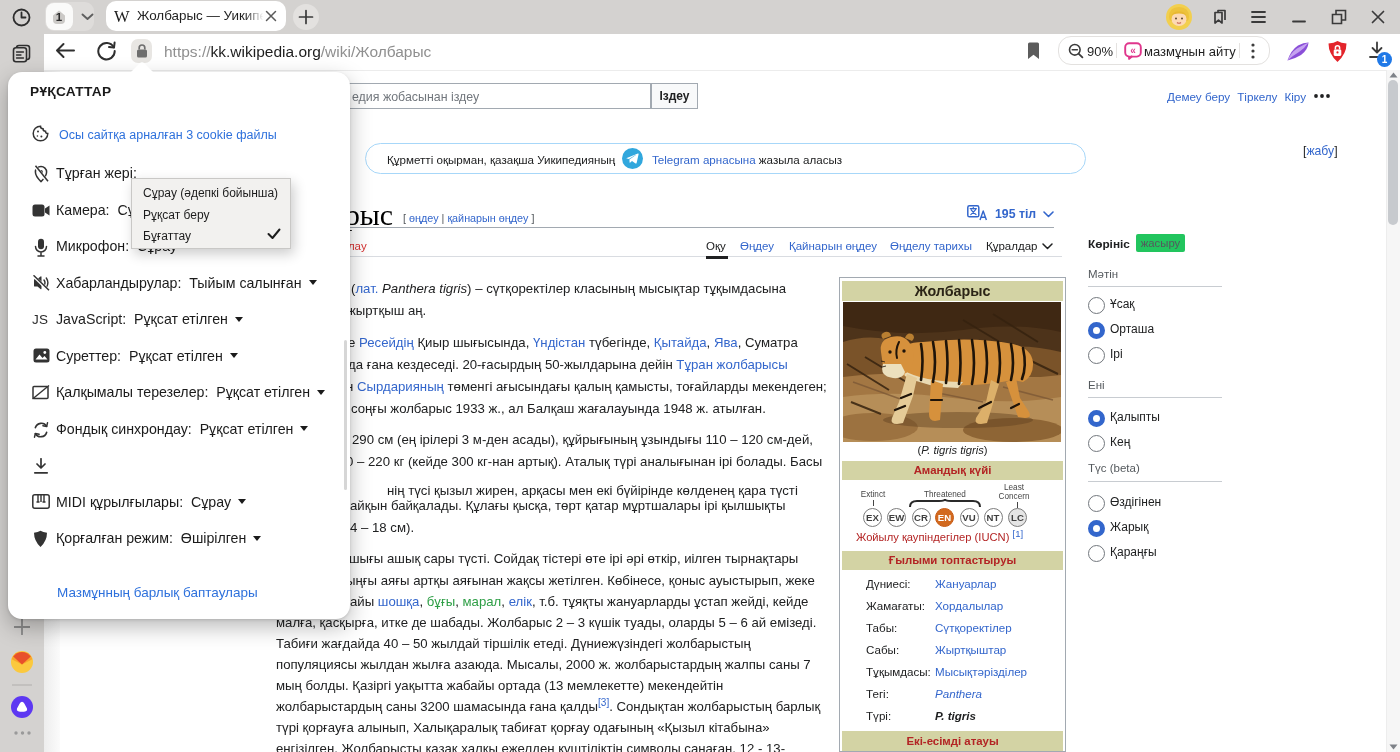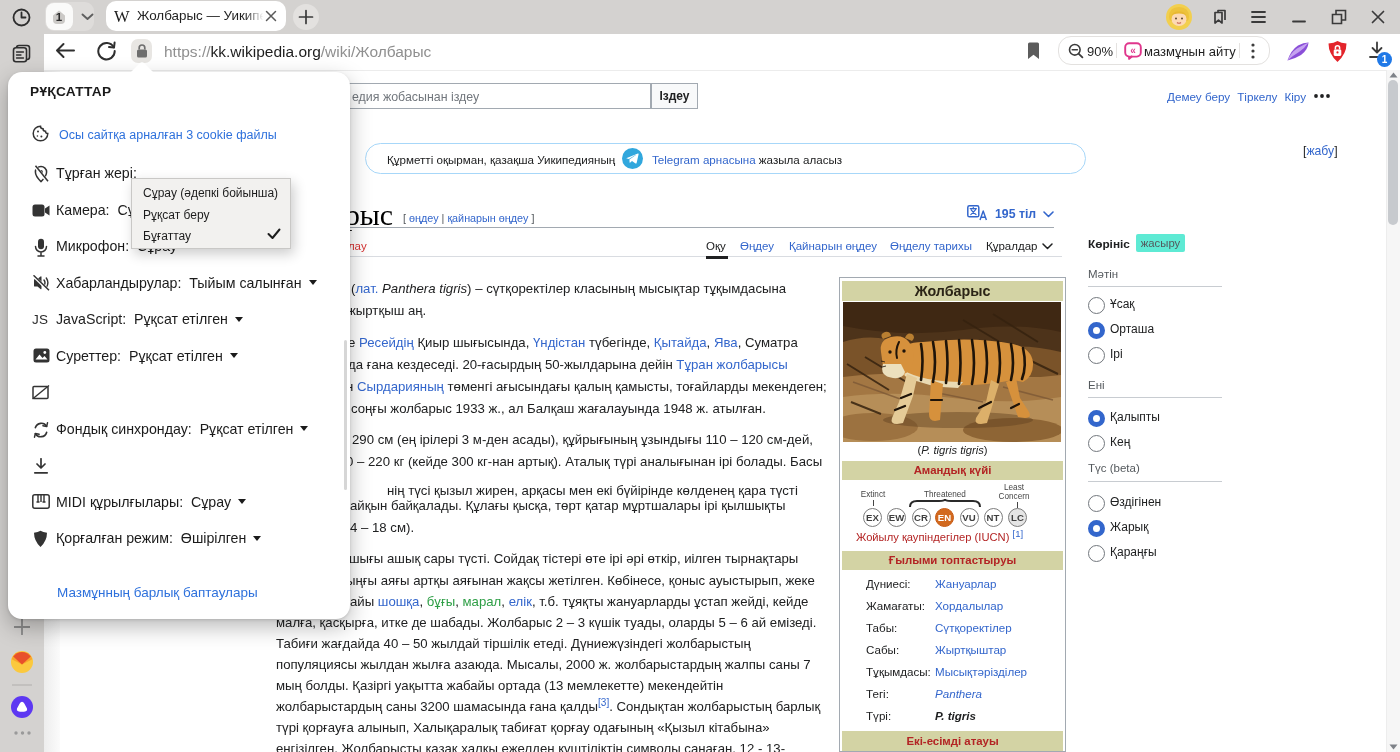--- a/index.html
+++ b/index.html
@@ -305,21 +305,21 @@
 <div class="abs nw bl" style="left:935px;top:643px;font-size:11.6px;">Жыртқыштар</div>
 <div class="abs nw" style="left:866px;top:665px;font-size:11.6px;color:#202122;">Тұқымдасы:</div>
 <div class="abs nw bl" style="left:935px;top:665px;font-size:11.6px;">Мысықтәрізділер</div>
 <div class="abs nw" style="left:866px;top:687px;font-size:11.6px;color:#202122;">Тегі:</div>
 <div class="abs nw bl" style="left:935px;top:687px;font-size:11.6px;"><i>Panthera</i></div>
 <div class="abs nw" style="left:866px;top:709px;font-size:11.6px;color:#202122;">Түрі:</div>
 <div class="abs nw" style="left:935px;top:709px;font-size:11.6px;color:#202122;font-weight:bold;"><i>P. tigris</i></div>
 <div class="abs" style="left:842px;top:731px;width:221px;height:20px;background:#d3d3a4;font-size:11.4px;font-weight:bold;color:#b32424;text-align:center;line-height:20px;">Екі-есімді атауы</div>
 
 <div class="abs nw" style="left:1088px;top:237px;font-size:11.8px;font-weight:bold;color:#202122;">Көрініс</div>
-<div class="abs" style="left:1136px;top:234px;width:49px;height:18px;background:#5eead4;border-radius:2px;font-size:11.3px;color:#54595d;text-align:center;line-height:18px;">жасыру</div>
+<div class="abs" style="left:1136px;top:234px;width:49px;height:18px;background:#22c55e;border-radius:2px;font-size:11.3px;color:#54595d;text-align:center;line-height:18px;">жасыру</div>
 <div class="abs nw" style="left:1088px;top:268px;font-size:11.5px;color:#54595d;">Мәтін</div>
 <div class="abs" style="left:1088px;top:286px;width:134px;height:1px;background:#c8ccd1;"></div>
 <div class="abs radio" style="left:1088px;top:297px;"></div>
 <div class="abs nw" style="left:1110px;top:297px;font-size:12px;color:#202122;">Ұсақ</div>
 <div class="abs radio sel" style="left:1088px;top:322px;"></div>
 <div class="abs nw" style="left:1110px;top:322px;font-size:12px;color:#202122;">Орташа</div>
 <div class="abs radio" style="left:1088px;top:347px;"></div>
 <div class="abs nw" style="left:1110px;top:347px;font-size:12px;color:#202122;">Ірі</div>
 <div class="abs nw" style="left:1088px;top:379px;font-size:11.5px;color:#54595d;">Ені</div>
 <div class="abs" style="left:1088px;top:397px;width:134px;height:1px;background:#c8ccd1;"></div>
@@ -396,20 +396,21 @@
     <rect x="0.5" y="0.5" width="16" height="14" rx="2.5" fill="#333"></rect>
     <path d="M2.5 11.5 L6.5 6.5 L9.5 10 L11.5 8 L14.5 11.5 Z" fill="#fff"></path>
     <circle cx="11.8" cy="4.5" r="1.4" fill="#fff"></circle>
   </svg>
   <div class="prow" style="top:275.5px;">Суреттер:&nbsp; Рұқсат етілген<span class="caret"></span></div>
 
   <svg class="abs" style="left:24px;top:313px;" width="18" height="15" viewBox="0 0 18 15">
     <rect x="1" y="1.5" width="15" height="12" rx="1" fill="none" stroke="#333" stroke-width="1.5"></rect>
     <path d="M0.5 14 L17 0.5" stroke="#333" stroke-width="1.4"></path>
   </svg>
+  <div class="prow" style="top:312px;">Қалқымалы терезелер:&nbsp; Рұқсат етілген<span class="caret"></span></div>
 
   <svg class="abs" style="left:24px;top:349px;" width="18" height="18" viewBox="0 0 18 18">
     <path d="M14.6 5.2 A6.2 6.2 0 0 0 3.4 6.6 M3.4 12.8 A6.2 6.2 0 0 0 14.6 11.4" fill="none" stroke="#333" stroke-width="1.7" stroke-linecap="round"></path>
     <path d="M15.5 1.8 L14.6 5.6 L10.9 4.7 M2.5 16.2 L3.4 12.4 L7.1 13.3" fill="none" stroke="#333" stroke-width="1.5" stroke-linejoin="round" stroke-linecap="round"></path>
   </svg>
   <div class="prow" style="top:348.5px;">Фондық синхрондау:&nbsp; Рұқсат етілген<span class="caret"></span></div>
 
   <svg class="abs" style="left:25px;top:386px;" width="16" height="17" viewBox="0 0 16 17">
     <path d="M8 0.8 V9.5 M4 6 L8 10 L12 6" fill="none" stroke="#333" stroke-width="1.7" stroke-linecap="round" stroke-linejoin="round"></path>
     <path d="M1.8 14.8 H14.2" fill="none" stroke="#333" stroke-width="1.7" stroke-linecap="round"></path>

